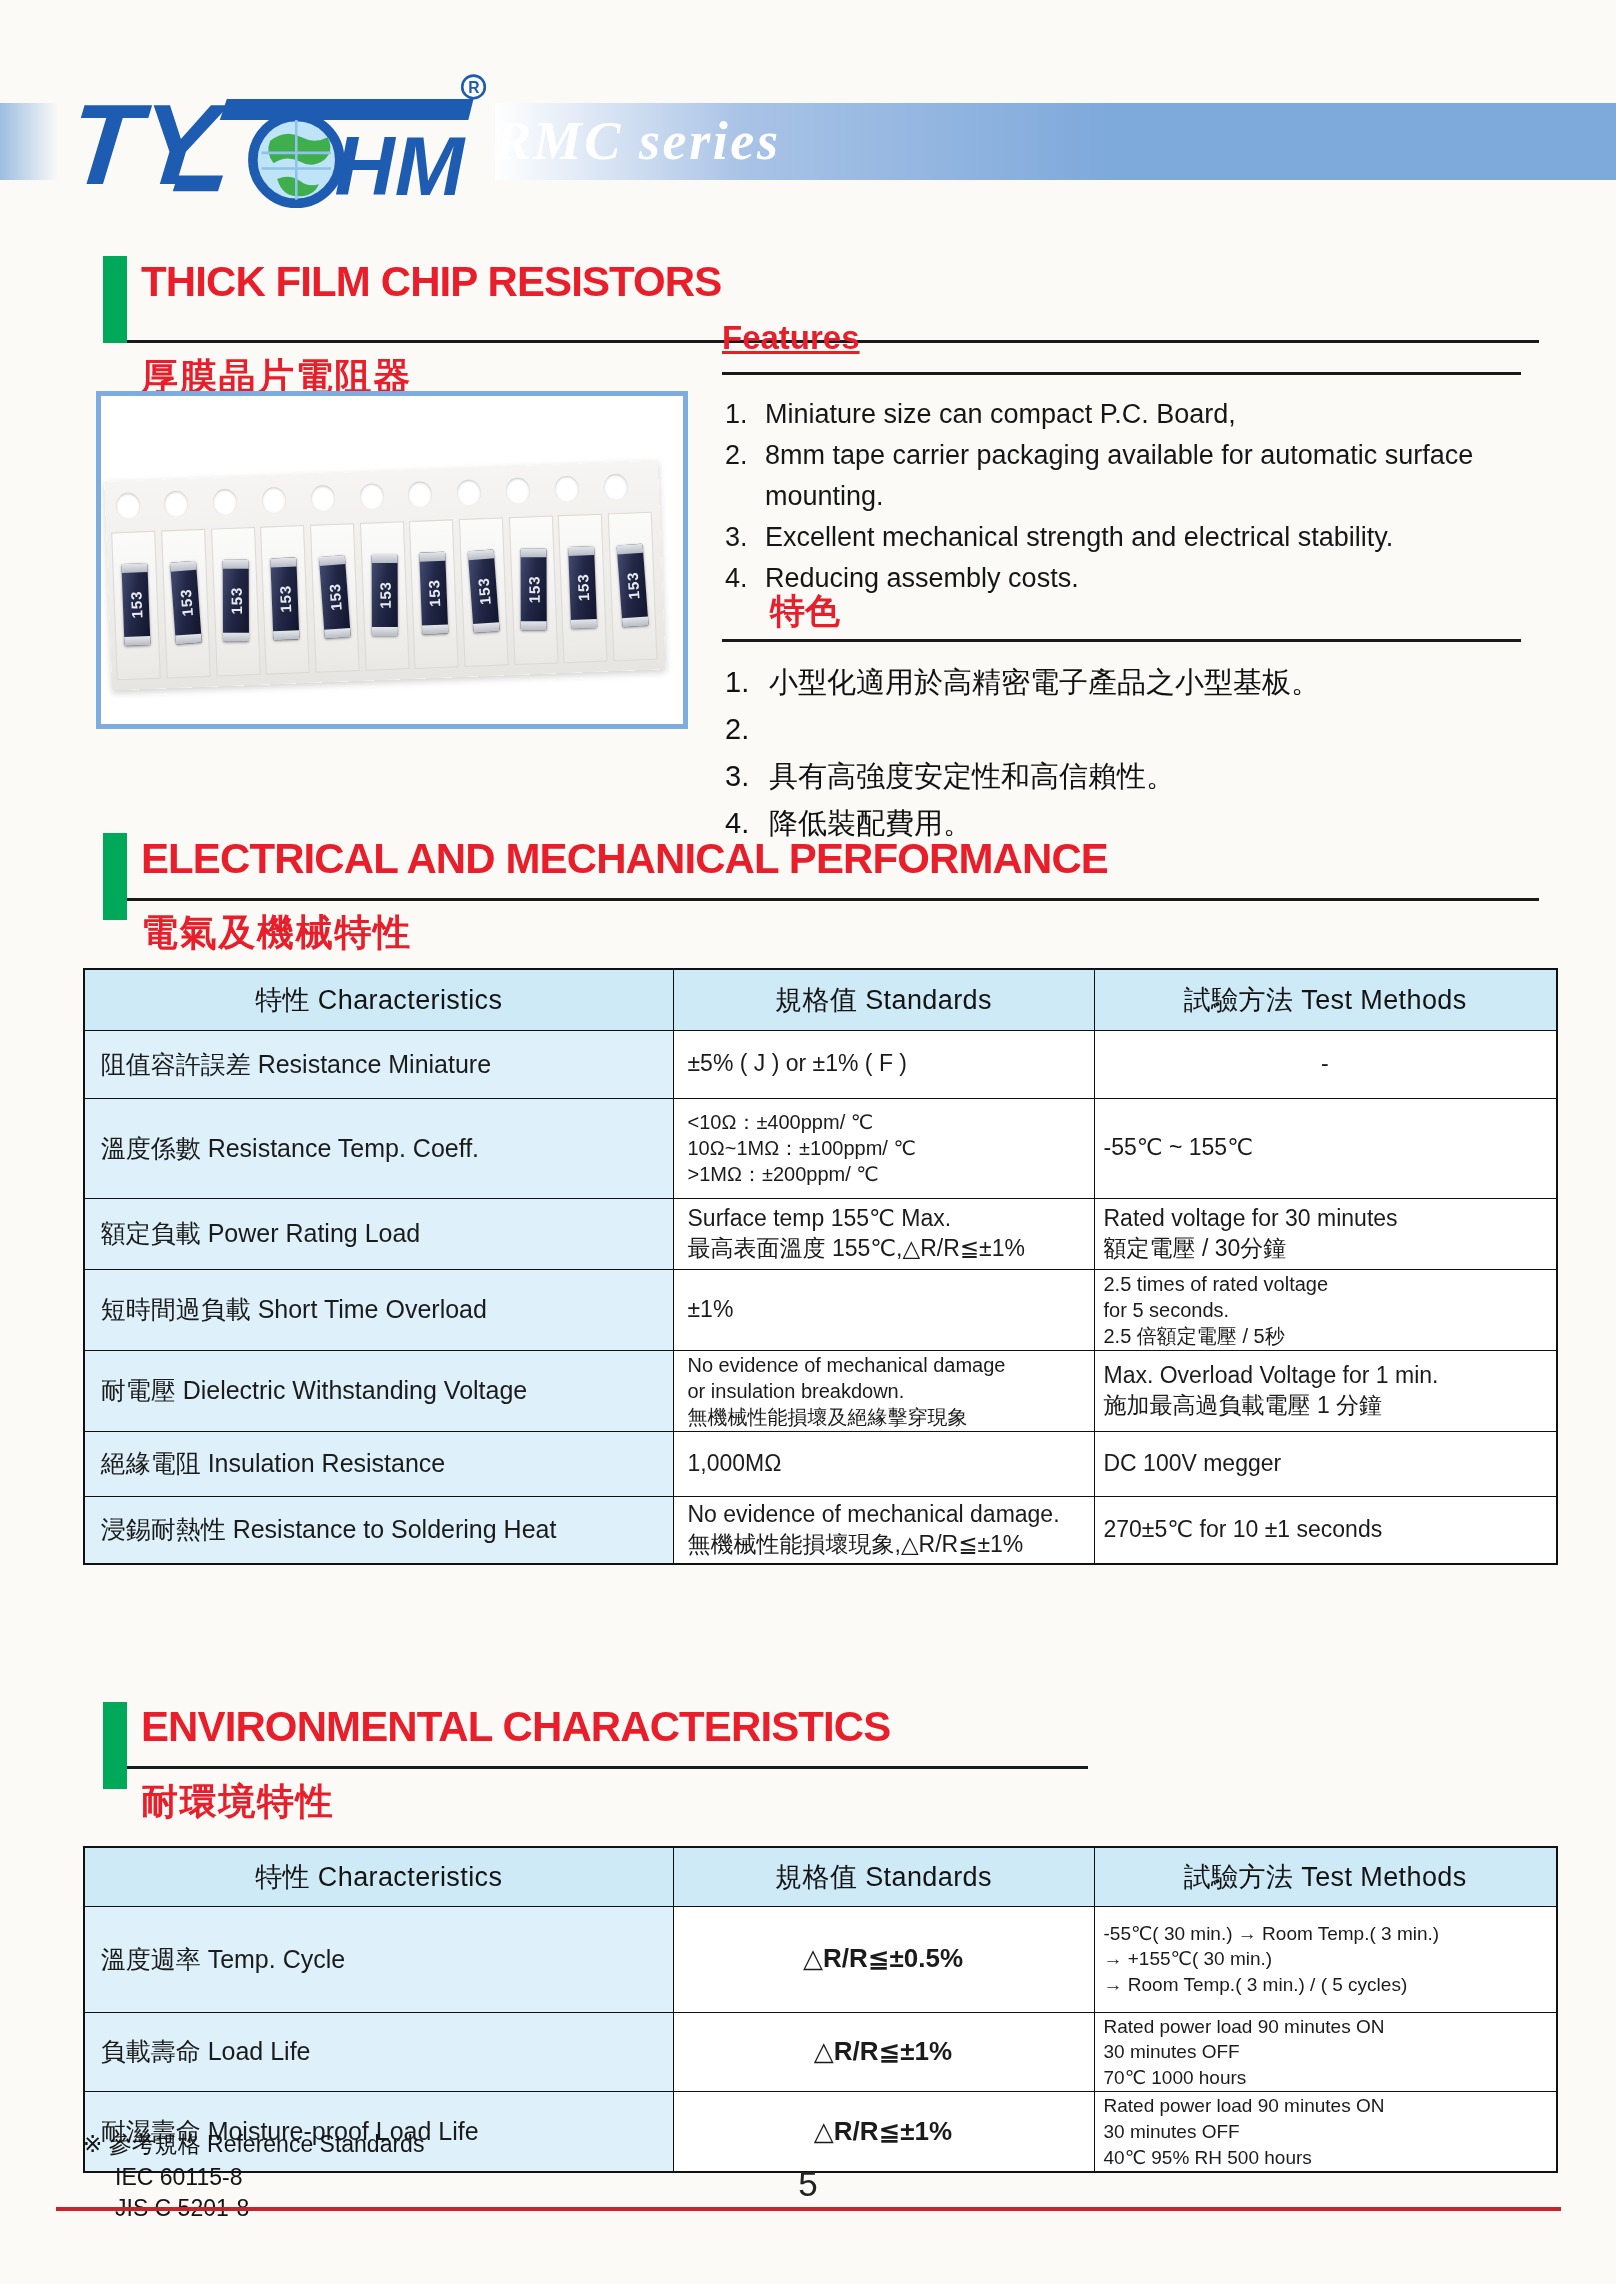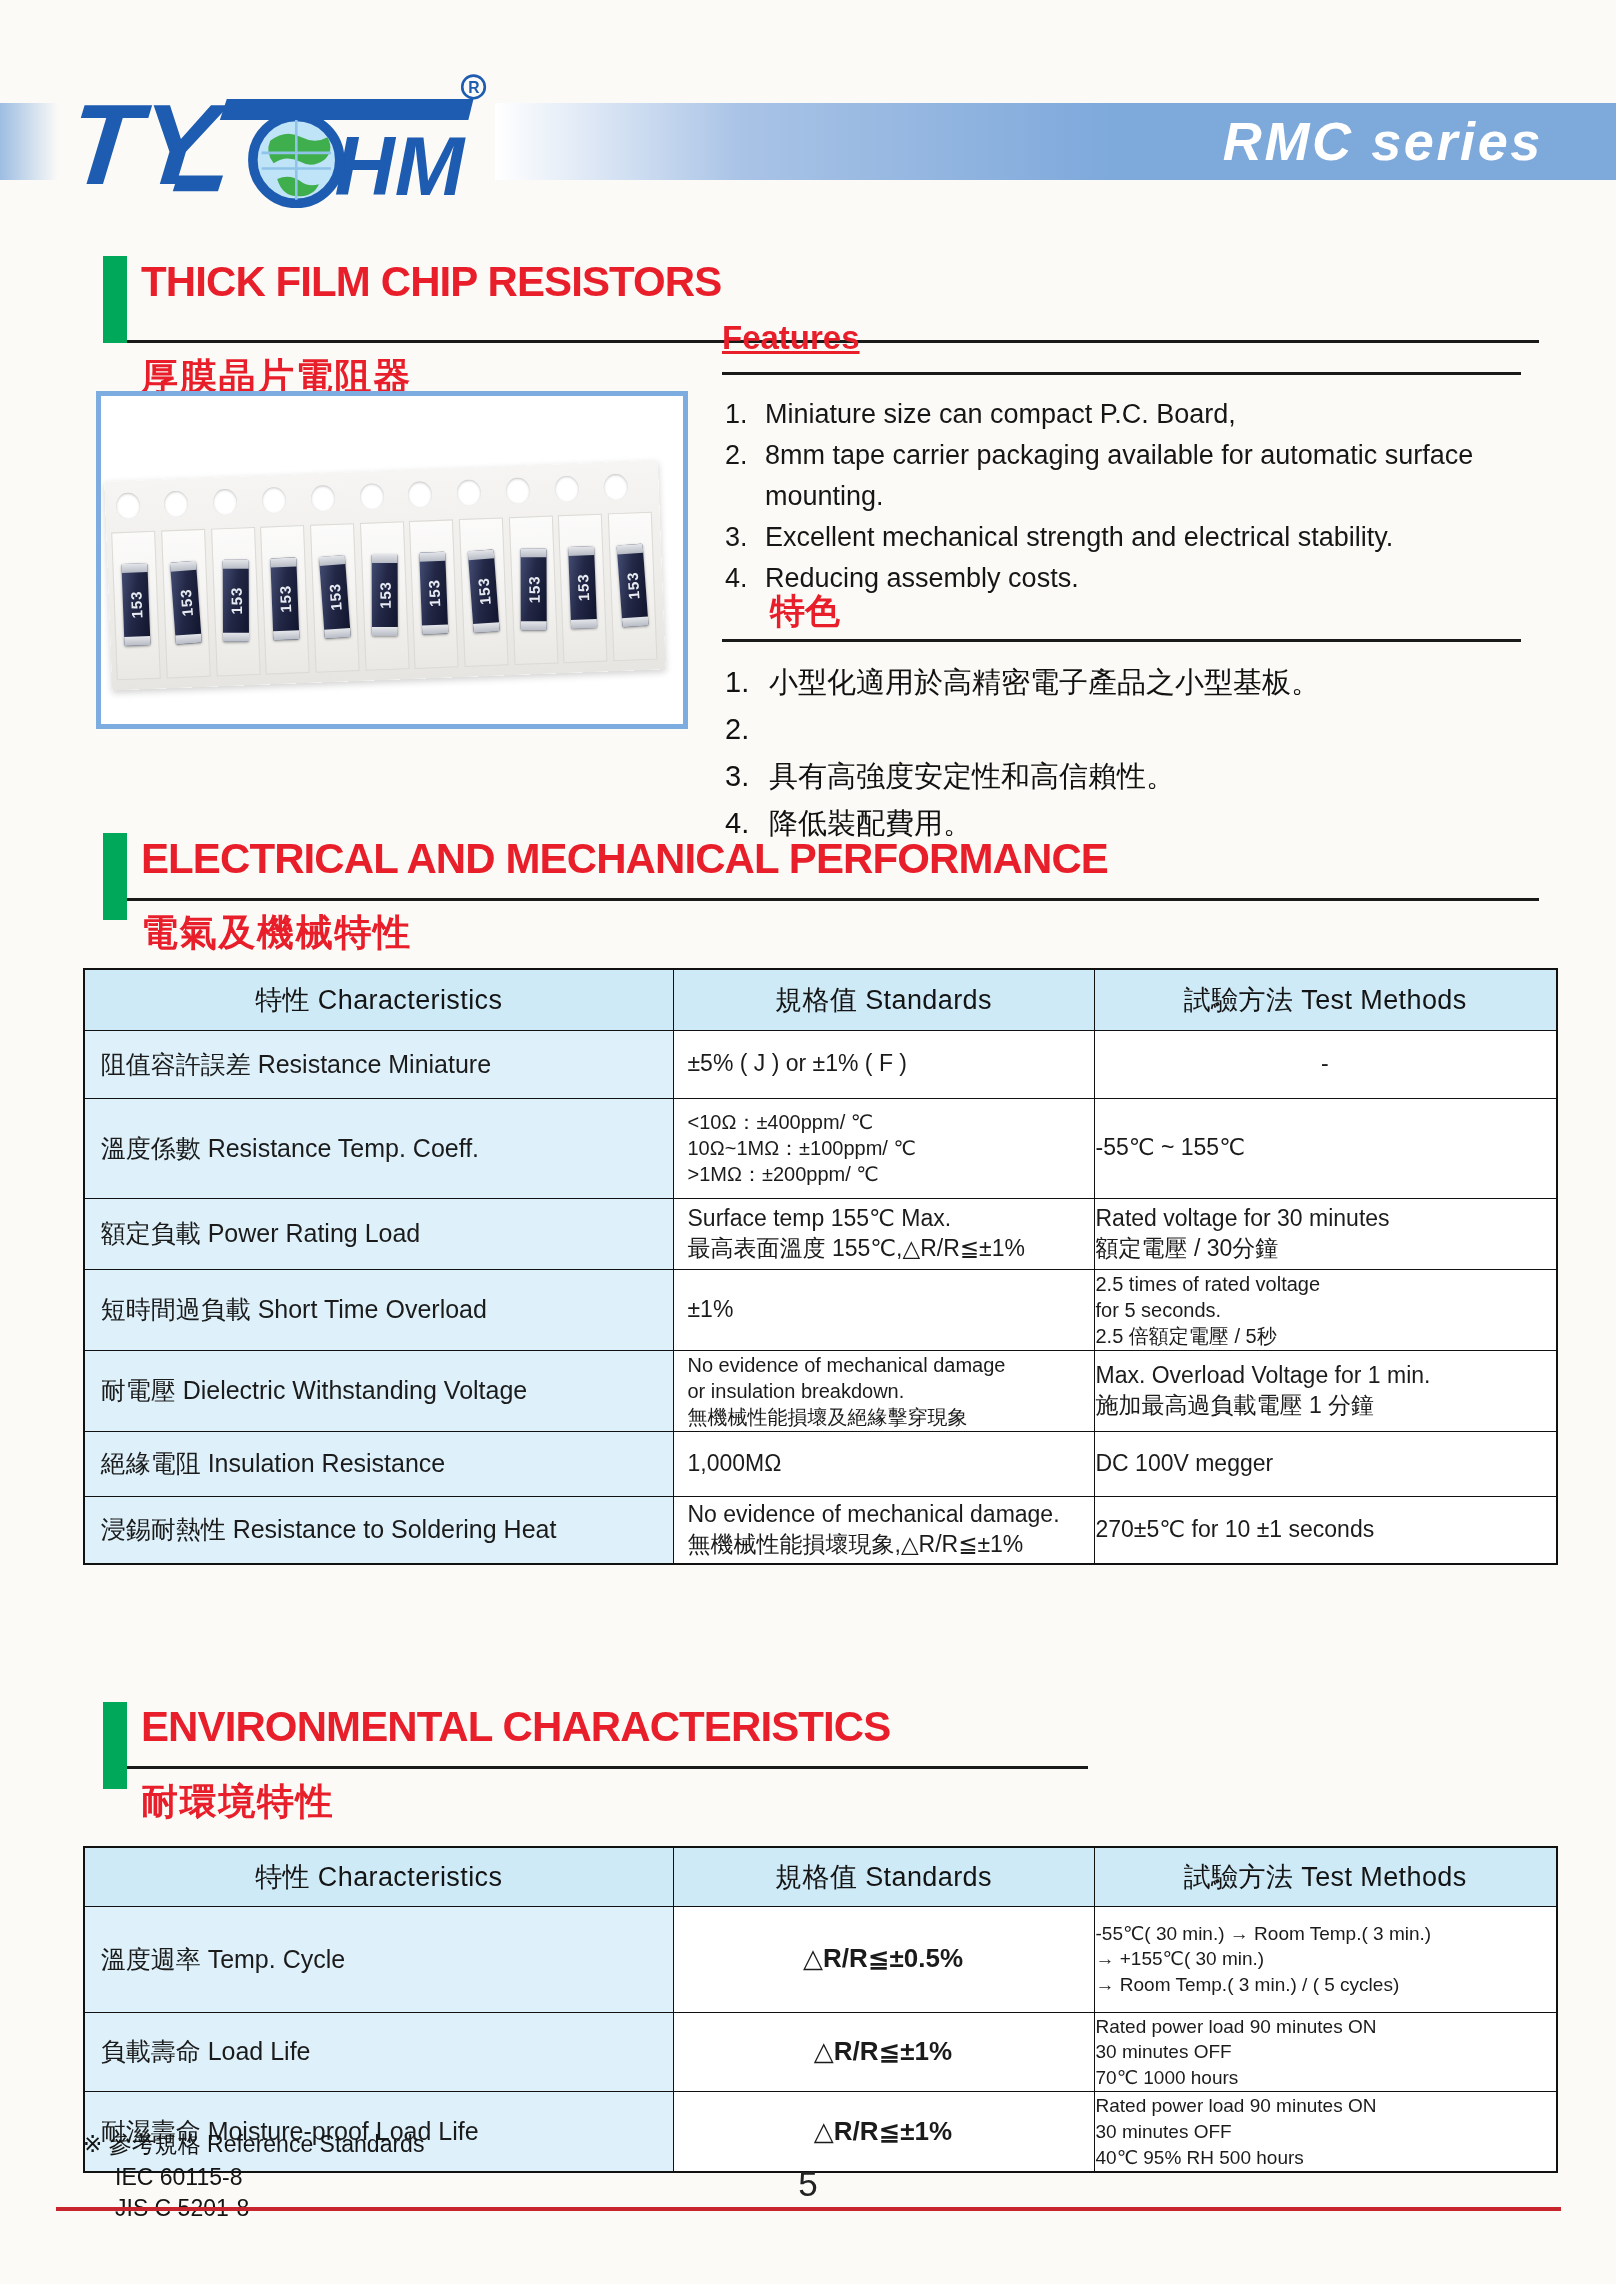--- a/index.html
+++ b/index.html
@@ -9,21 +9,21 @@
     font-family:"Liberation Sans","DejaVu Sans",sans-serif;
     color:#1b1b1b;
   }
   .abs{position:absolute;}
 
   
   .corner-stripe{left:0;top:103px;width:58px;height:77px;
     background:linear-gradient(to right,#9dbde2 0%,rgba(255,255,255,0) 100%);}
   .band{left:495px;top:103px;width:1121px;height:77px;
     background:linear-gradient(to right,#ffffff 0%,#a9c3e6 22%,#7ea9db 55%,#7ea9db 100%);
-    display:flex;align-items:center;justify-content:flex-end;}
+    display:flex;align-items:center;font-family:Liberation Serif, serif;}
   .band .series{
     font-size:54px;font-weight:bold;font-style:italic;color:#ffffff;
     letter-spacing:2.6px;padding-right:73px;line-height:77px;}
   .logo{left:80px;top:73px;width:410px;height:139px;}
 
   
   .greenbar{width:24.4px;background:#00a85a;}
   .sec-title-en{font-size:42px;font-weight:bold;color:#e81f2a;letter-spacing:-0.9px;white-space:nowrap;}
   .sec-title-zh{font-size:37px;font-weight:bold;color:#e81f2a;letter-spacing:1.7px;white-space:nowrap;}
   .rule{height:2.6px;background:#1a1a1a;}
@@ -60,21 +60,21 @@
   .zh-list .num{width:44px;flex:0 0 44px;}
 
   
   table.spec{border-collapse:collapse;width:1473px;table-layout:fixed;
     background:#ffffff;border:2.6px solid #111111;}
   table.spec th,table.spec td{border:1.7px solid #111111;vertical-align:middle;}
   table.spec th{background:#cfeaf7;font-size:27px;font-weight:normal;color:#141414;
     text-align:center;letter-spacing:0.4px;}
   table.spec td.label{background:#def1fa;font-size:25px;padding-left:15.7px;text-align:left;}
   table.spec td.std,table.spec td.methods{font-size:23px;padding-left:14px;text-align:left;}
-  table.spec td.methods{padding-left:1px;}
+  table.spec td.methods{padding-left:9px;}
   table.spec td .cell-line{white-space:nowrap;line-height:1.3;}
   table.spec td.dense{font-size:20px;}
   #electrical-table thead tr{height:61px;}
   #electrical-table tbody tr:nth-child(1){height:68px;}
   #electrical-table tbody tr:nth-child(2){height:100px;}
   #electrical-table tbody tr:nth-child(3){height:71px;}
   #electrical-table tbody tr:nth-child(4){height:80px;}
   #electrical-table tbody tr:nth-child(5){height:77px;}
   #electrical-table tbody tr:nth-child(6){height:65px;}
   #electrical-table tbody tr:nth-child(7){height:68px;}

